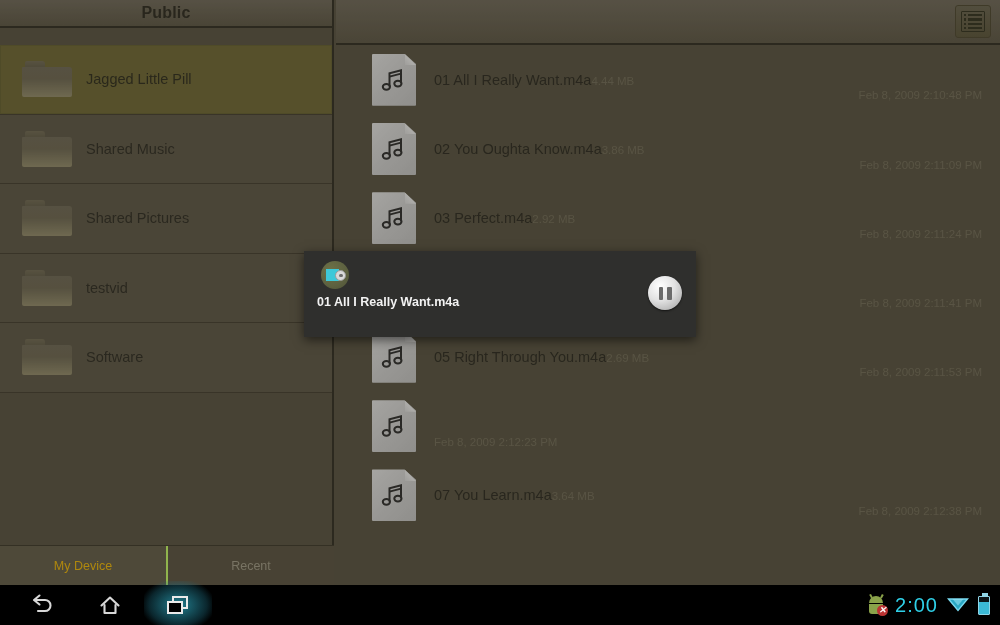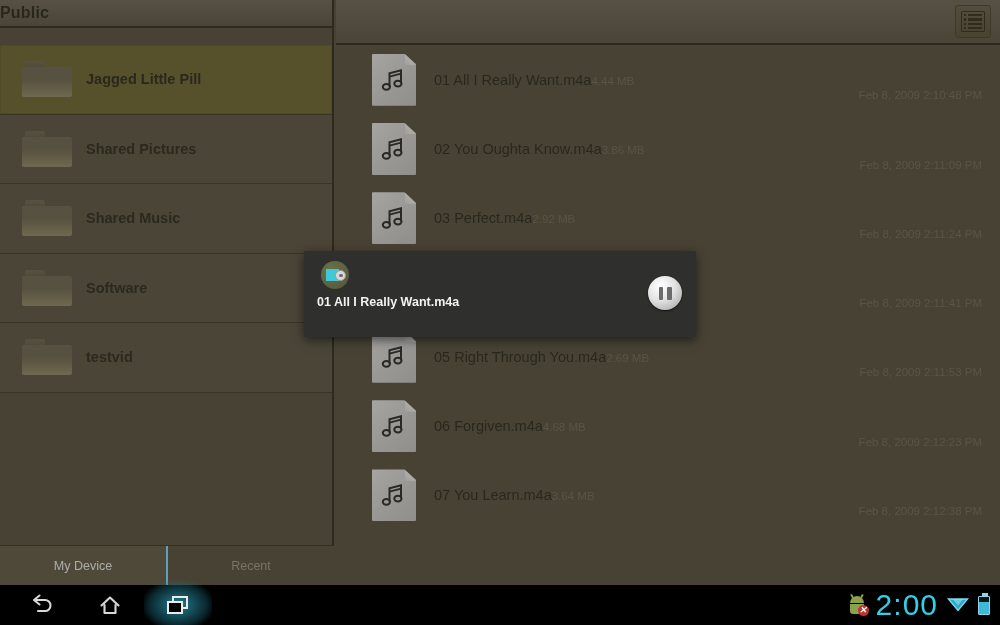--- a/index.html
+++ b/index.html
@@ -30,31 +30,30 @@
 
   
   #left{
     position:absolute; left:0; top:0; width:334px; height:585px;
     border-right:2px solid #2e2b22;
   }
   #left-header{
     position:relative; height:28px;
     background:linear-gradient(to bottom,#6b6557 0%,#595343 100%);
     border-bottom:2px solid #2e2b22;
-    display:flex; align-items:center; 
+    display:flex; align-items:center; justify-content:center;
   }
   #left-header .title{
     font-size:16px; font-weight:bold; color:#2a281f;
     letter-spacing:.2px;
   }
 
   #folder-list{
     position:absolute; top:45px; left:0; right:0; bottom:40px;
     overflow:hidden;
-    font-weight:bold;
   }
   .folder-row{
     position:relative;
     height:69.5px;
     display:flex; align-items:center;
     border-bottom:1px solid #413c2f;
     background:#5a5444;
     padding-left:22px;
   }
   .folder-row.selected{
@@ -81,29 +80,29 @@
   .selected .folder-label{ color:#2c2a1c; }
 
   
   #tabs{
     position:absolute; left:0; bottom:0; width:334px; height:40px;
     display:flex;
     border-top:1px solid #3a3629;
   }
   .tab-btn{
     flex:1; display:flex; align-items:center; justify-content:center;
-    font-size:12.5px; color:#e5e5e5;
+    font-size:12.5px; color:#eab308;
     background:#5f5947;
   }
   .tab-btn.active{
     background:#5f5947;
   }
   .tab-btn.inactive{
     background:#56503f;
-    border-left:2px solid #7dd3fc;
+    border-left:2px solid #bef264;
     color:#9b9583;
   }
 
   
   #right{
     position:absolute; left:336px; top:0; width:664px; height:585px;
   }
   #right-header{
     position:relative; height:45px;
     background:linear-gradient(to bottom,#6b6557 0%,#595343 100%);
@@ -228,21 +227,21 @@
     background:radial-gradient(ellipse at center, rgba(40,150,170,0.85) 0%, rgba(30,110,130,0.35) 60%, rgba(0,0,0,0) 78%);
     border-radius:8px;
   }
   .navbtn svg{ position:relative; }
 
   #statusgroup{
     position:absolute; right:10px; top:0; height:40px;
     display:flex; align-items:center; gap:9px;
   }
   #clock{
-    font-size:30px; color:#2fd0e8; letter-spacing:1px;
+    font-size:20px; color:#2fd0e8; letter-spacing:1px;
     font-family:"Liberation Sans", sans-serif;
   }
   .droid{ position:relative; width:20px; height:20px; }
   .droid .head{
     position:absolute; left:3px; top:1px; width:14px; height:7px;
     background:#8aa24a; border-radius:7px 7px 0 0;
   }
   .droid .torso{
     position:absolute; left:3px; top:9px; width:14px; height:10px;
     background:#8aa24a; border-radius:0 0 3px 3px;
@@ -288,42 +287,42 @@
               <span class="tab"></span>
               <span class="body"></span>
             </span>
             <span class="folder-label">Jagged Little Pill</span>
           </div>
           <div class="folder-row">
             <span class="folder-ico">
               <span class="tab"></span>
               <span class="body"></span>
             </span>
-            <span class="folder-label">Shared Pictures</span>
+            <span class="folder-label">Shared Music</span>
           </div>
           <div class="folder-row">
             <span class="folder-ico">
               <span class="tab"></span>
               <span class="body"></span>
             </span>
-            <span class="folder-label">Shared Music</span>
+            <span class="folder-label">Shared Pictures</span>
           </div>
           <div class="folder-row">
             <span class="folder-ico">
               <span class="tab"></span>
               <span class="body"></span>
             </span>
-            <span class="folder-label">Software</span>
+            <span class="folder-label">testvid</span>
           </div>
           <div class="folder-row">
             <span class="folder-ico">
               <span class="tab"></span>
               <span class="body"></span>
             </span>
-            <span class="folder-label">testvid</span>
+            <span class="folder-label">Software</span>
           </div>
         </div>
 
       <div id="tabs">
           <div class="tab-btn active">My Device</div>
           <div class="tab-btn inactive">Recent</div>
         </div>
     </div>
 
     <div id="right">
@@ -425,21 +424,20 @@
             <span class="file-ico">
               <span class="page"></span>
               <span class="fold"></span>
               <svg width="27" height="27" viewBox="0 0 27 27">
                 <path d="M9.5 19.5 V6.2 L21 3.2 V16.2" fill="none" stroke="#2b2b2b" stroke-width="2"></path>
                 <path d="M9.5 9.6 L21 6.6" fill="none" stroke="#2b2b2b" stroke-width="2"></path>
                 <ellipse cx="6.4" cy="19.8" rx="3.6" ry="2.9" fill="none" stroke="#2b2b2b" stroke-width="2"></ellipse>
                 <ellipse cx="17.9" cy="16.6" rx="3.6" ry="2.9" fill="none" stroke="#2b2b2b" stroke-width="2"></ellipse>
               </svg>
             </span>
-            <span class="file-meta"><span class="file-name">06 Forgiven.m4a</span><span class="file-size">4.68 MB</span></span>
             <span class="file-date">Feb 8, 2009 2:12:23 PM</span>
           </div>
           <div class="file-row">
             <span class="file-ico">
               <span class="page"></span>
               <span class="fold"></span>
               <svg width="27" height="27" viewBox="0 0 27 27">
                 <path d="M9.5 19.5 V6.2 L21 3.2 V16.2" fill="none" stroke="#2b2b2b" stroke-width="2"></path>
                 <path d="M9.5 9.6 L21 6.6" fill="none" stroke="#2b2b2b" stroke-width="2"></path>
                 <ellipse cx="6.4" cy="19.8" rx="3.6" ry="2.9" fill="none" stroke="#2b2b2b" stroke-width="2"></ellipse>

